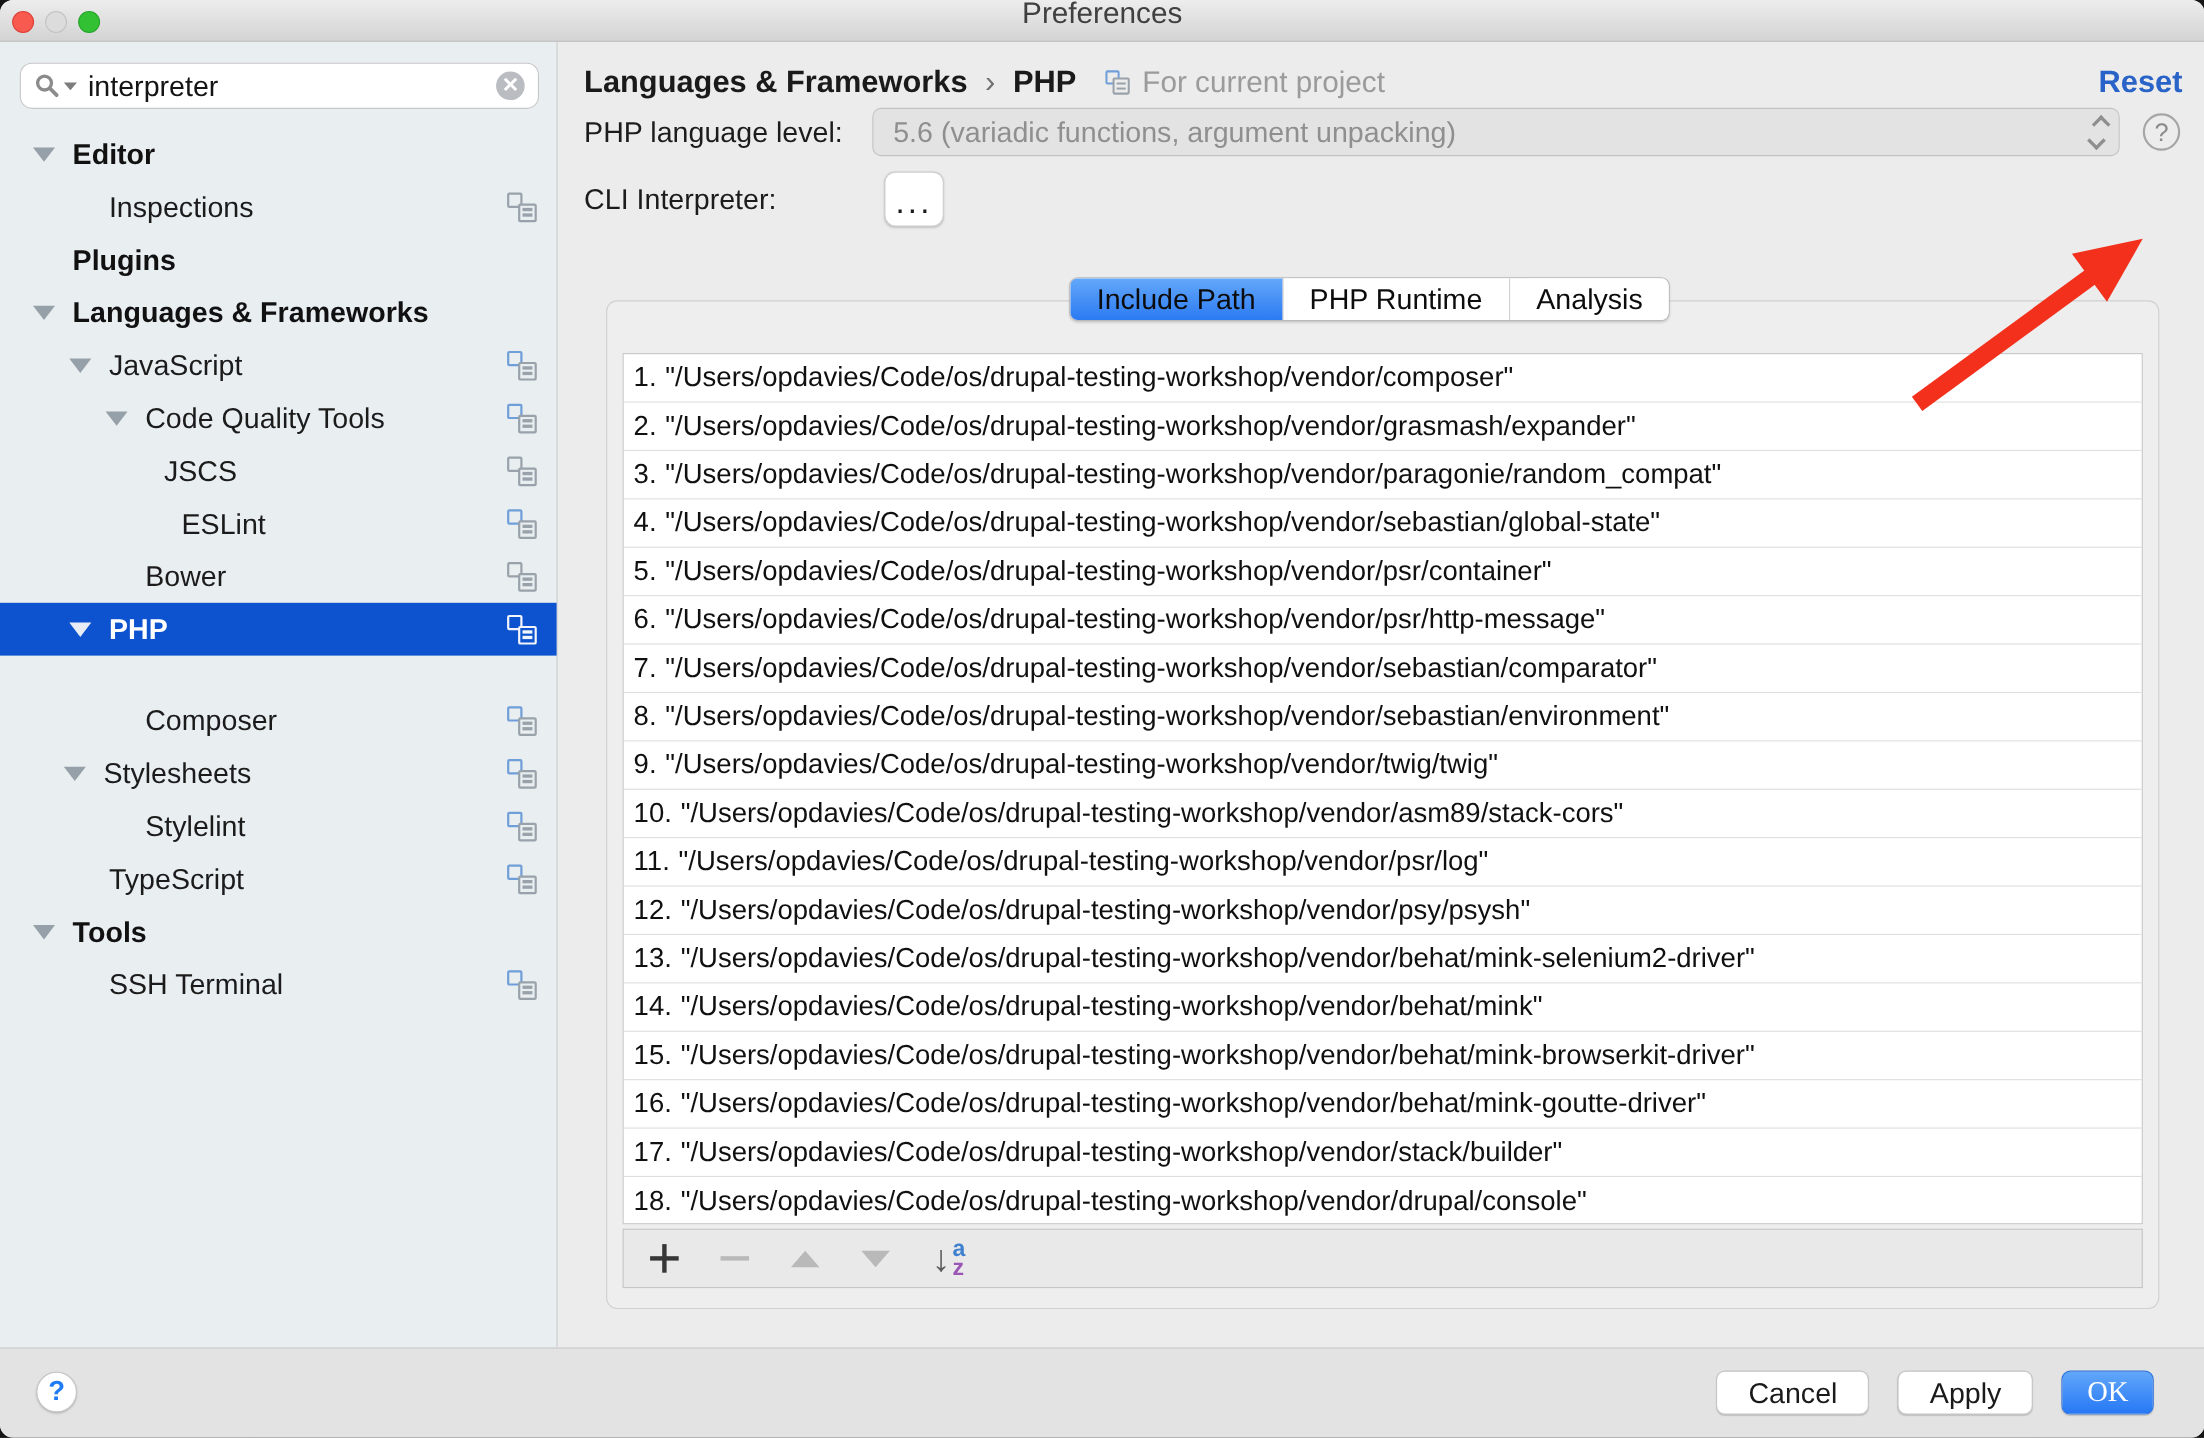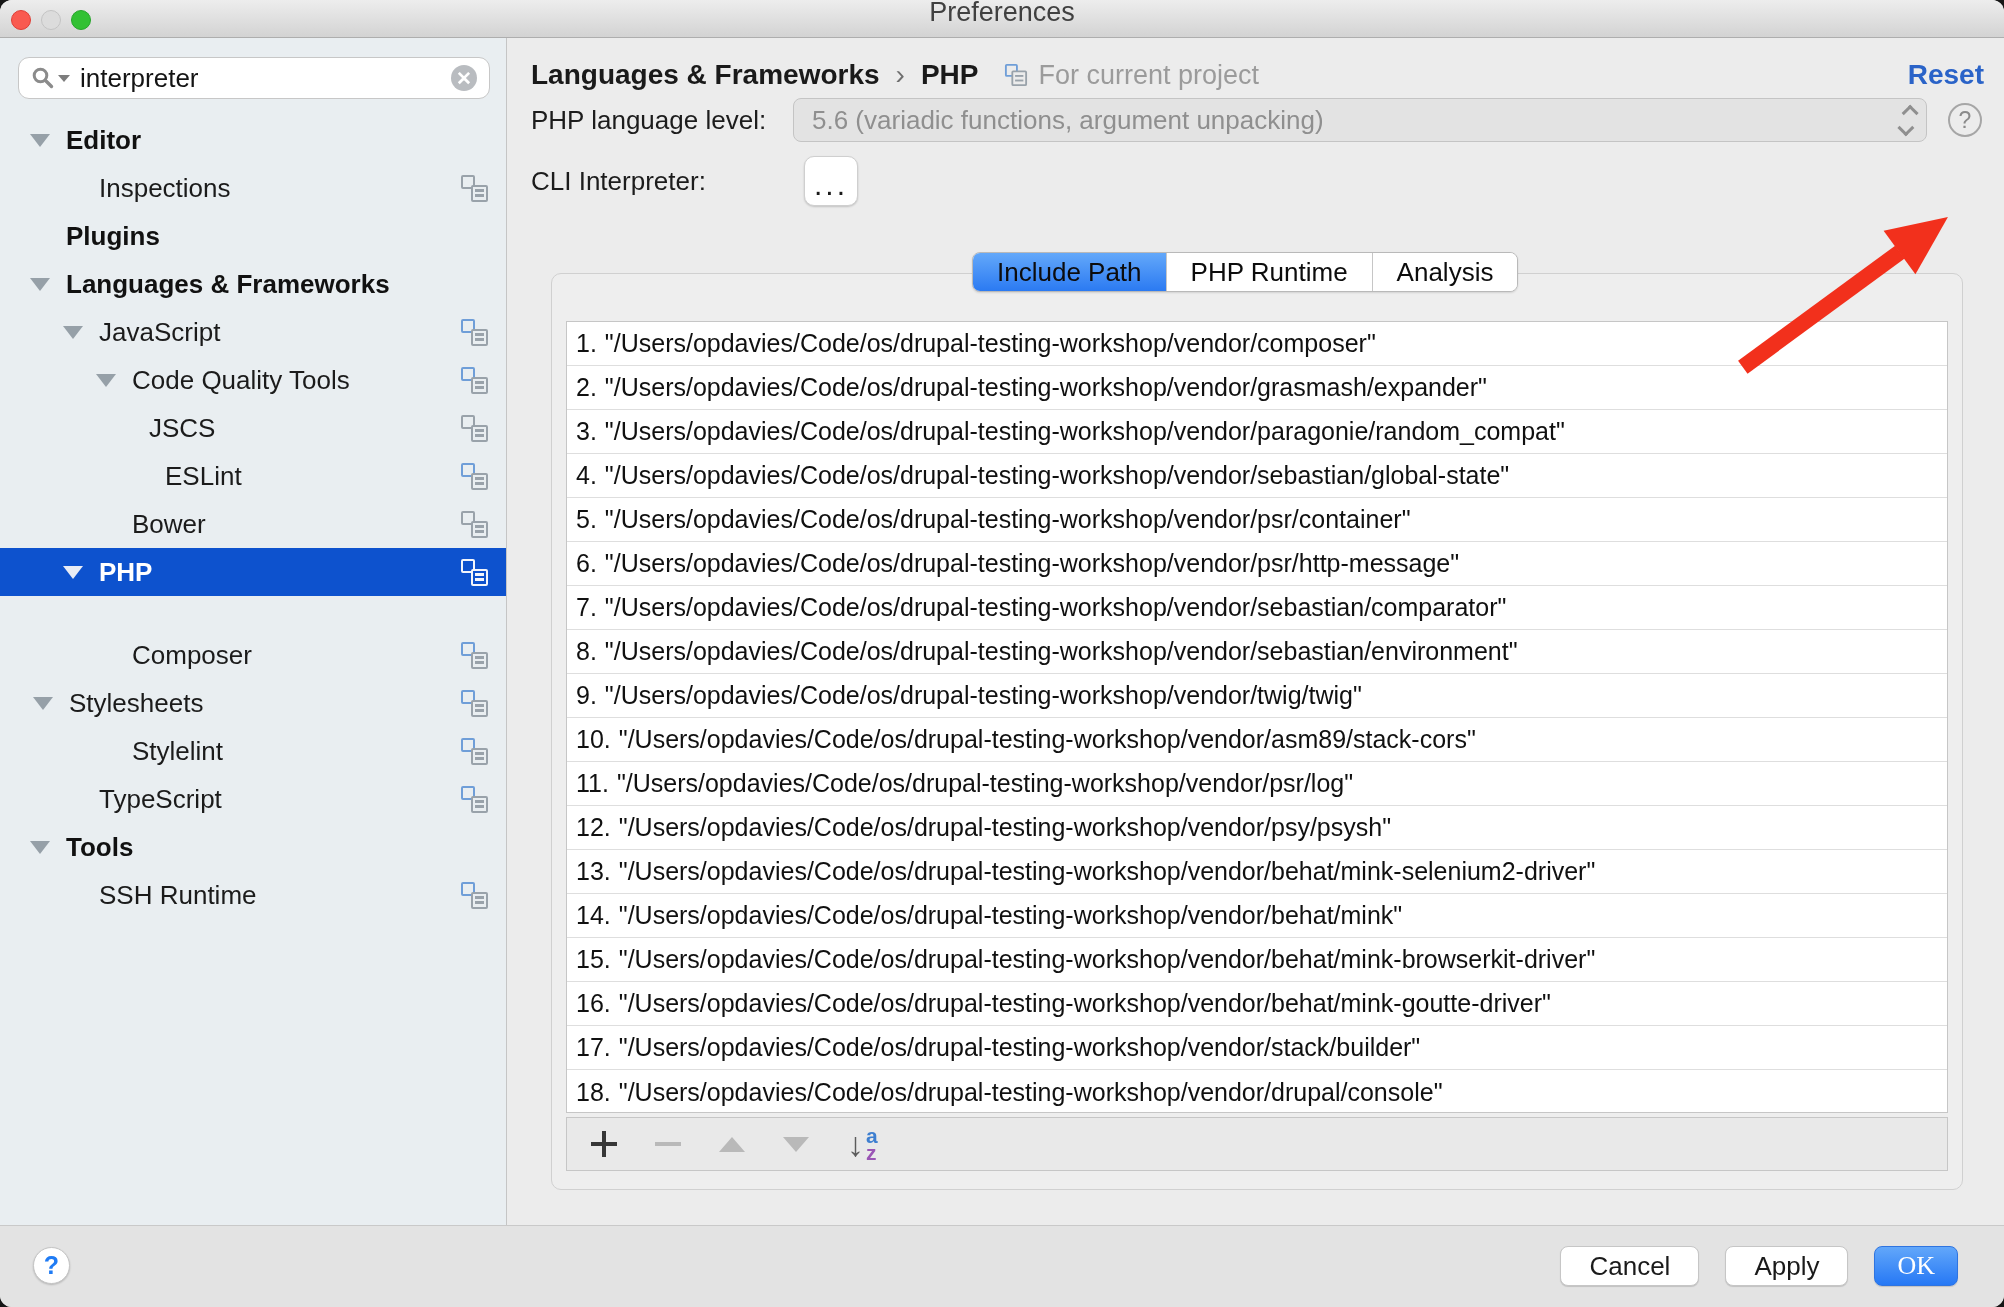--- a/index.html
+++ b/index.html
@@ -228,21 +228,21 @@
             <span class="tri"></span>
             <span class="lab">Composer</span>
             <span class="pages-icon blue">
               <span class="pg-back"></span>
               <span class="pg-front">
                 <i></i>
                 <i></i>
               </span>
             </span>
           </div>
-          <div class="tree-row" style="padding-left: 33px;">
+          <div class="tree-row" style="padding-left: 58px;">
             <span class="tri on"></span>
             <span class="lab">Stylesheets</span>
             <span class="pages-icon blue">
               <span class="pg-back"></span>
               <span class="pg-front">
                 <i></i>
                 <i></i>
               </span>
             </span>
           </div>
@@ -267,21 +267,21 @@
                 <i></i>
               </span>
             </span>
           </div>
           <div class="tree-row" style="padding-left: 30px;">
             <span class="tri on"></span>
             <span class="lab bold">Tools</span>
           </div>
           <div class="tree-row" style="padding-left: 63px;">
             <span class="tri"></span>
-            <span class="lab">SSH Runtime</span>
+            <span class="lab">SSH Terminal</span>
             <span class="pages-icon blue">
               <span class="pg-back"></span>
               <span class="pg-front">
                 <i></i>
                 <i></i>
               </span>
             </span>
           </div>
         </div>
     </aside>

